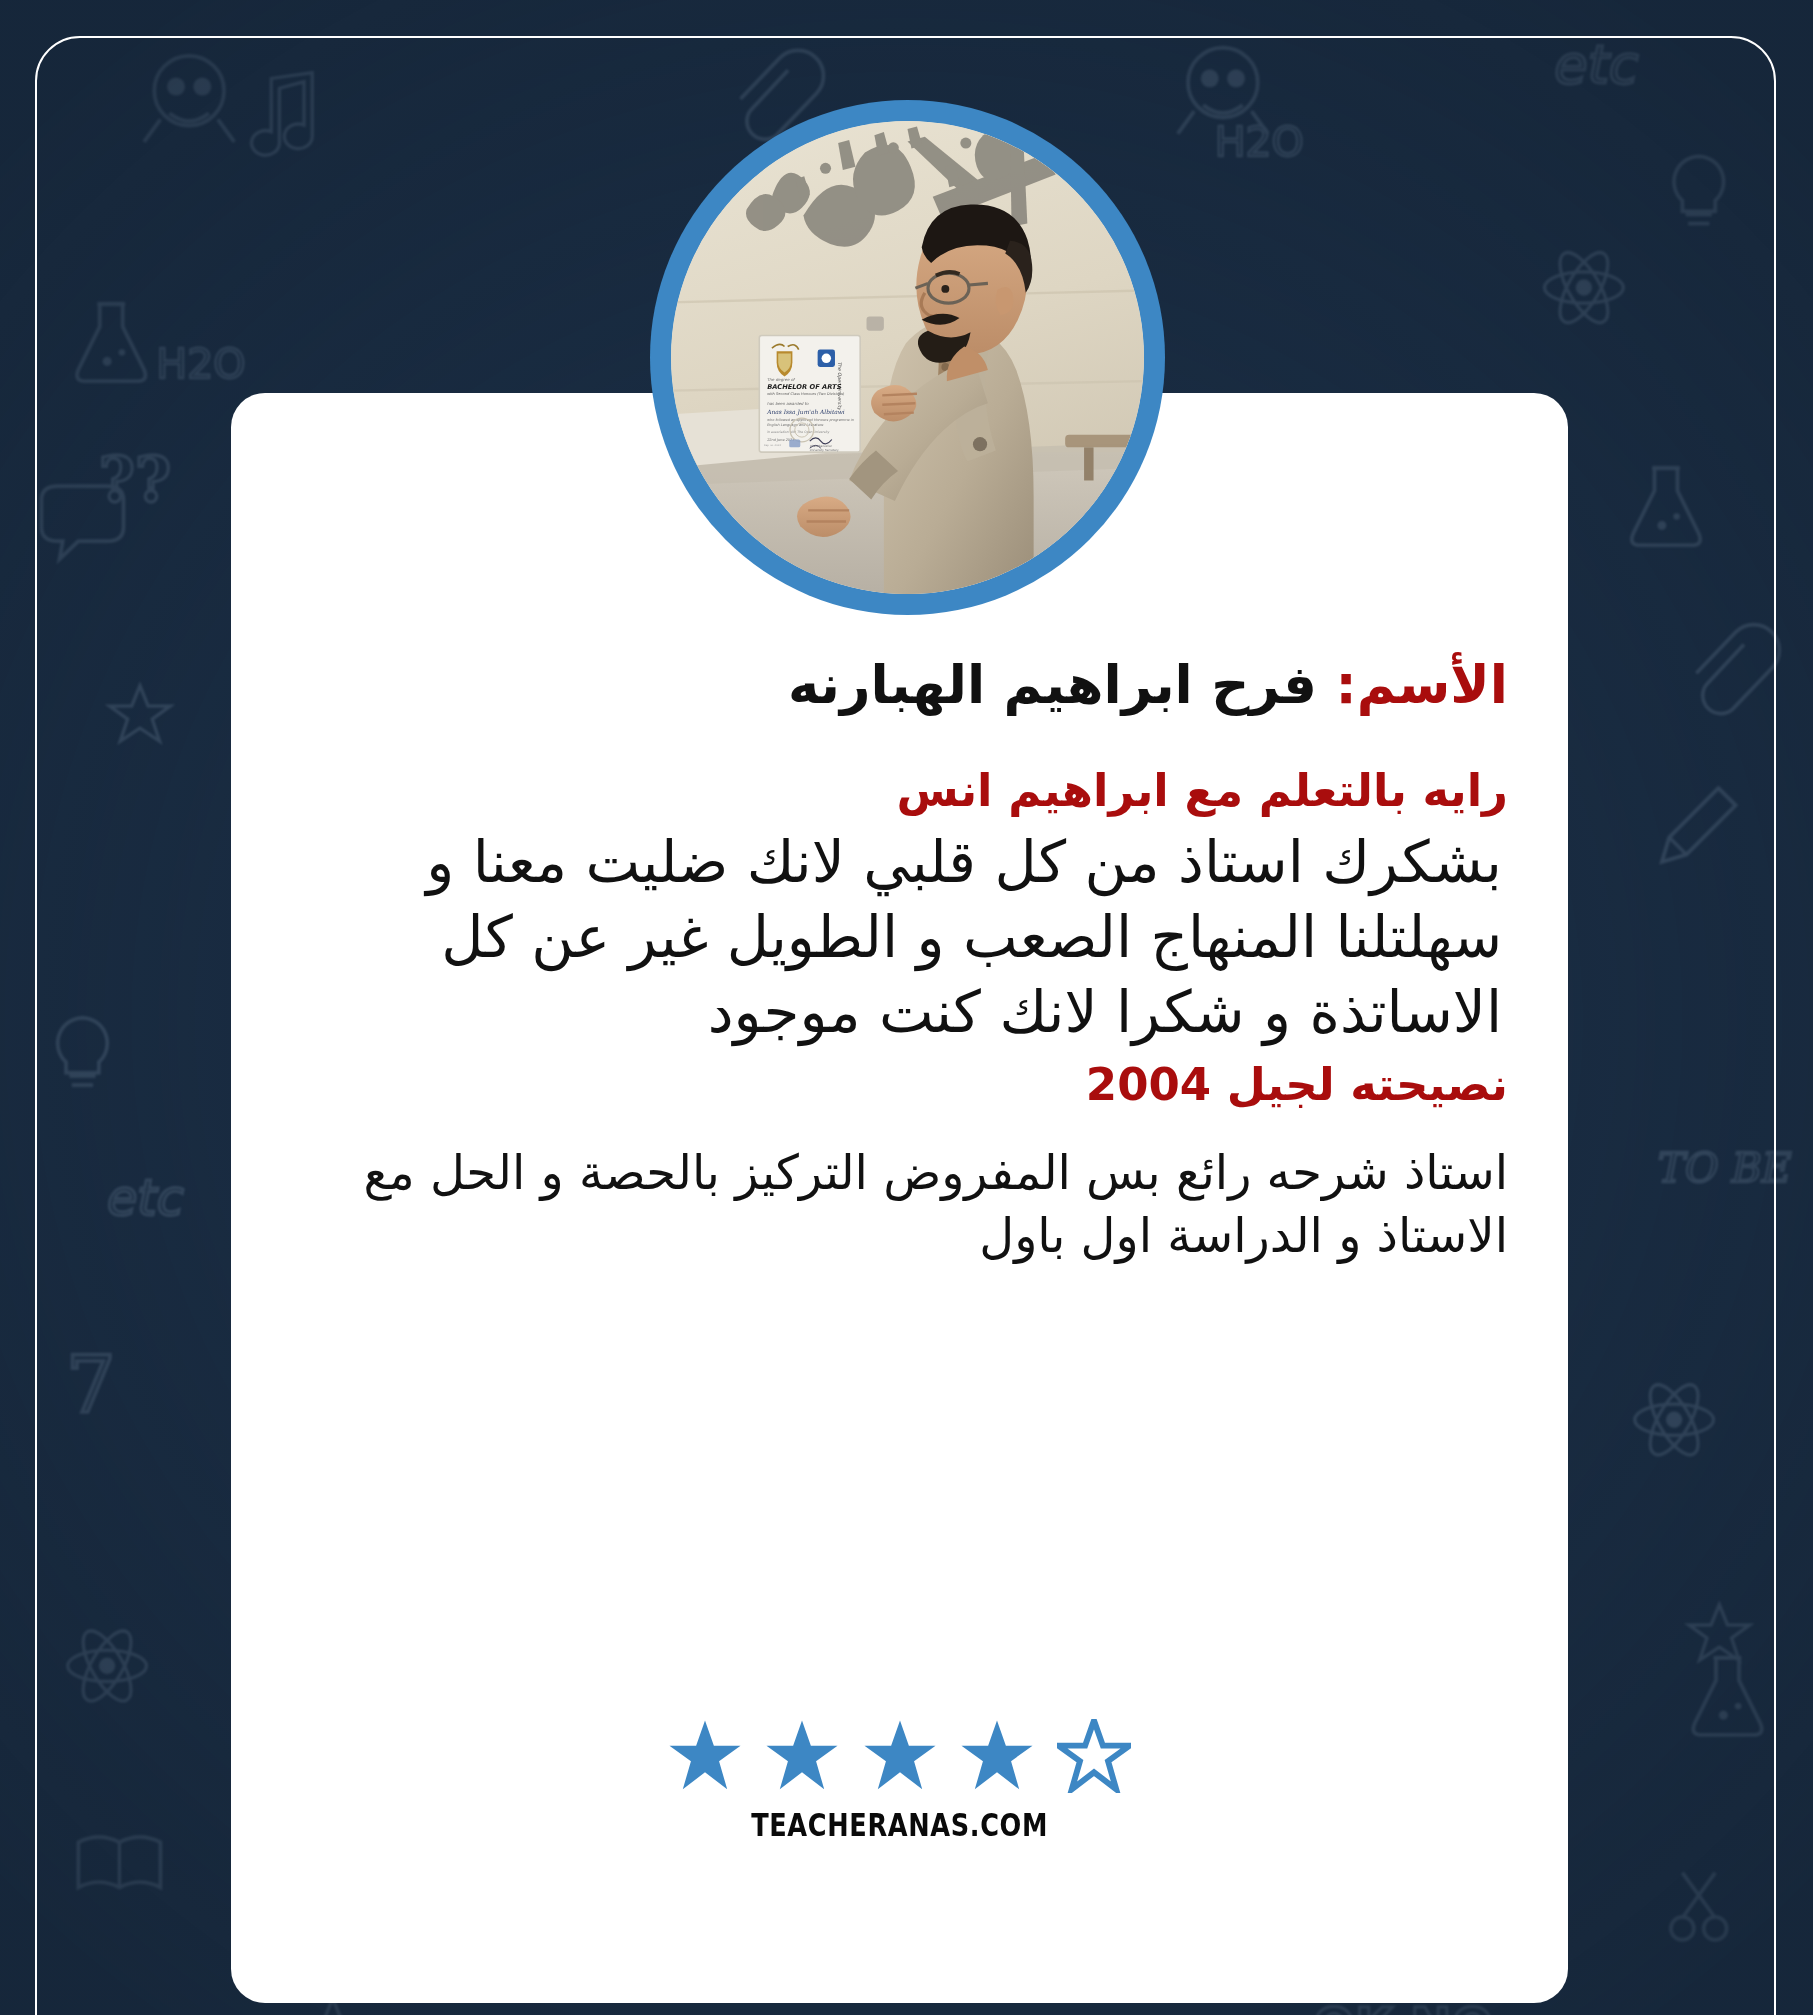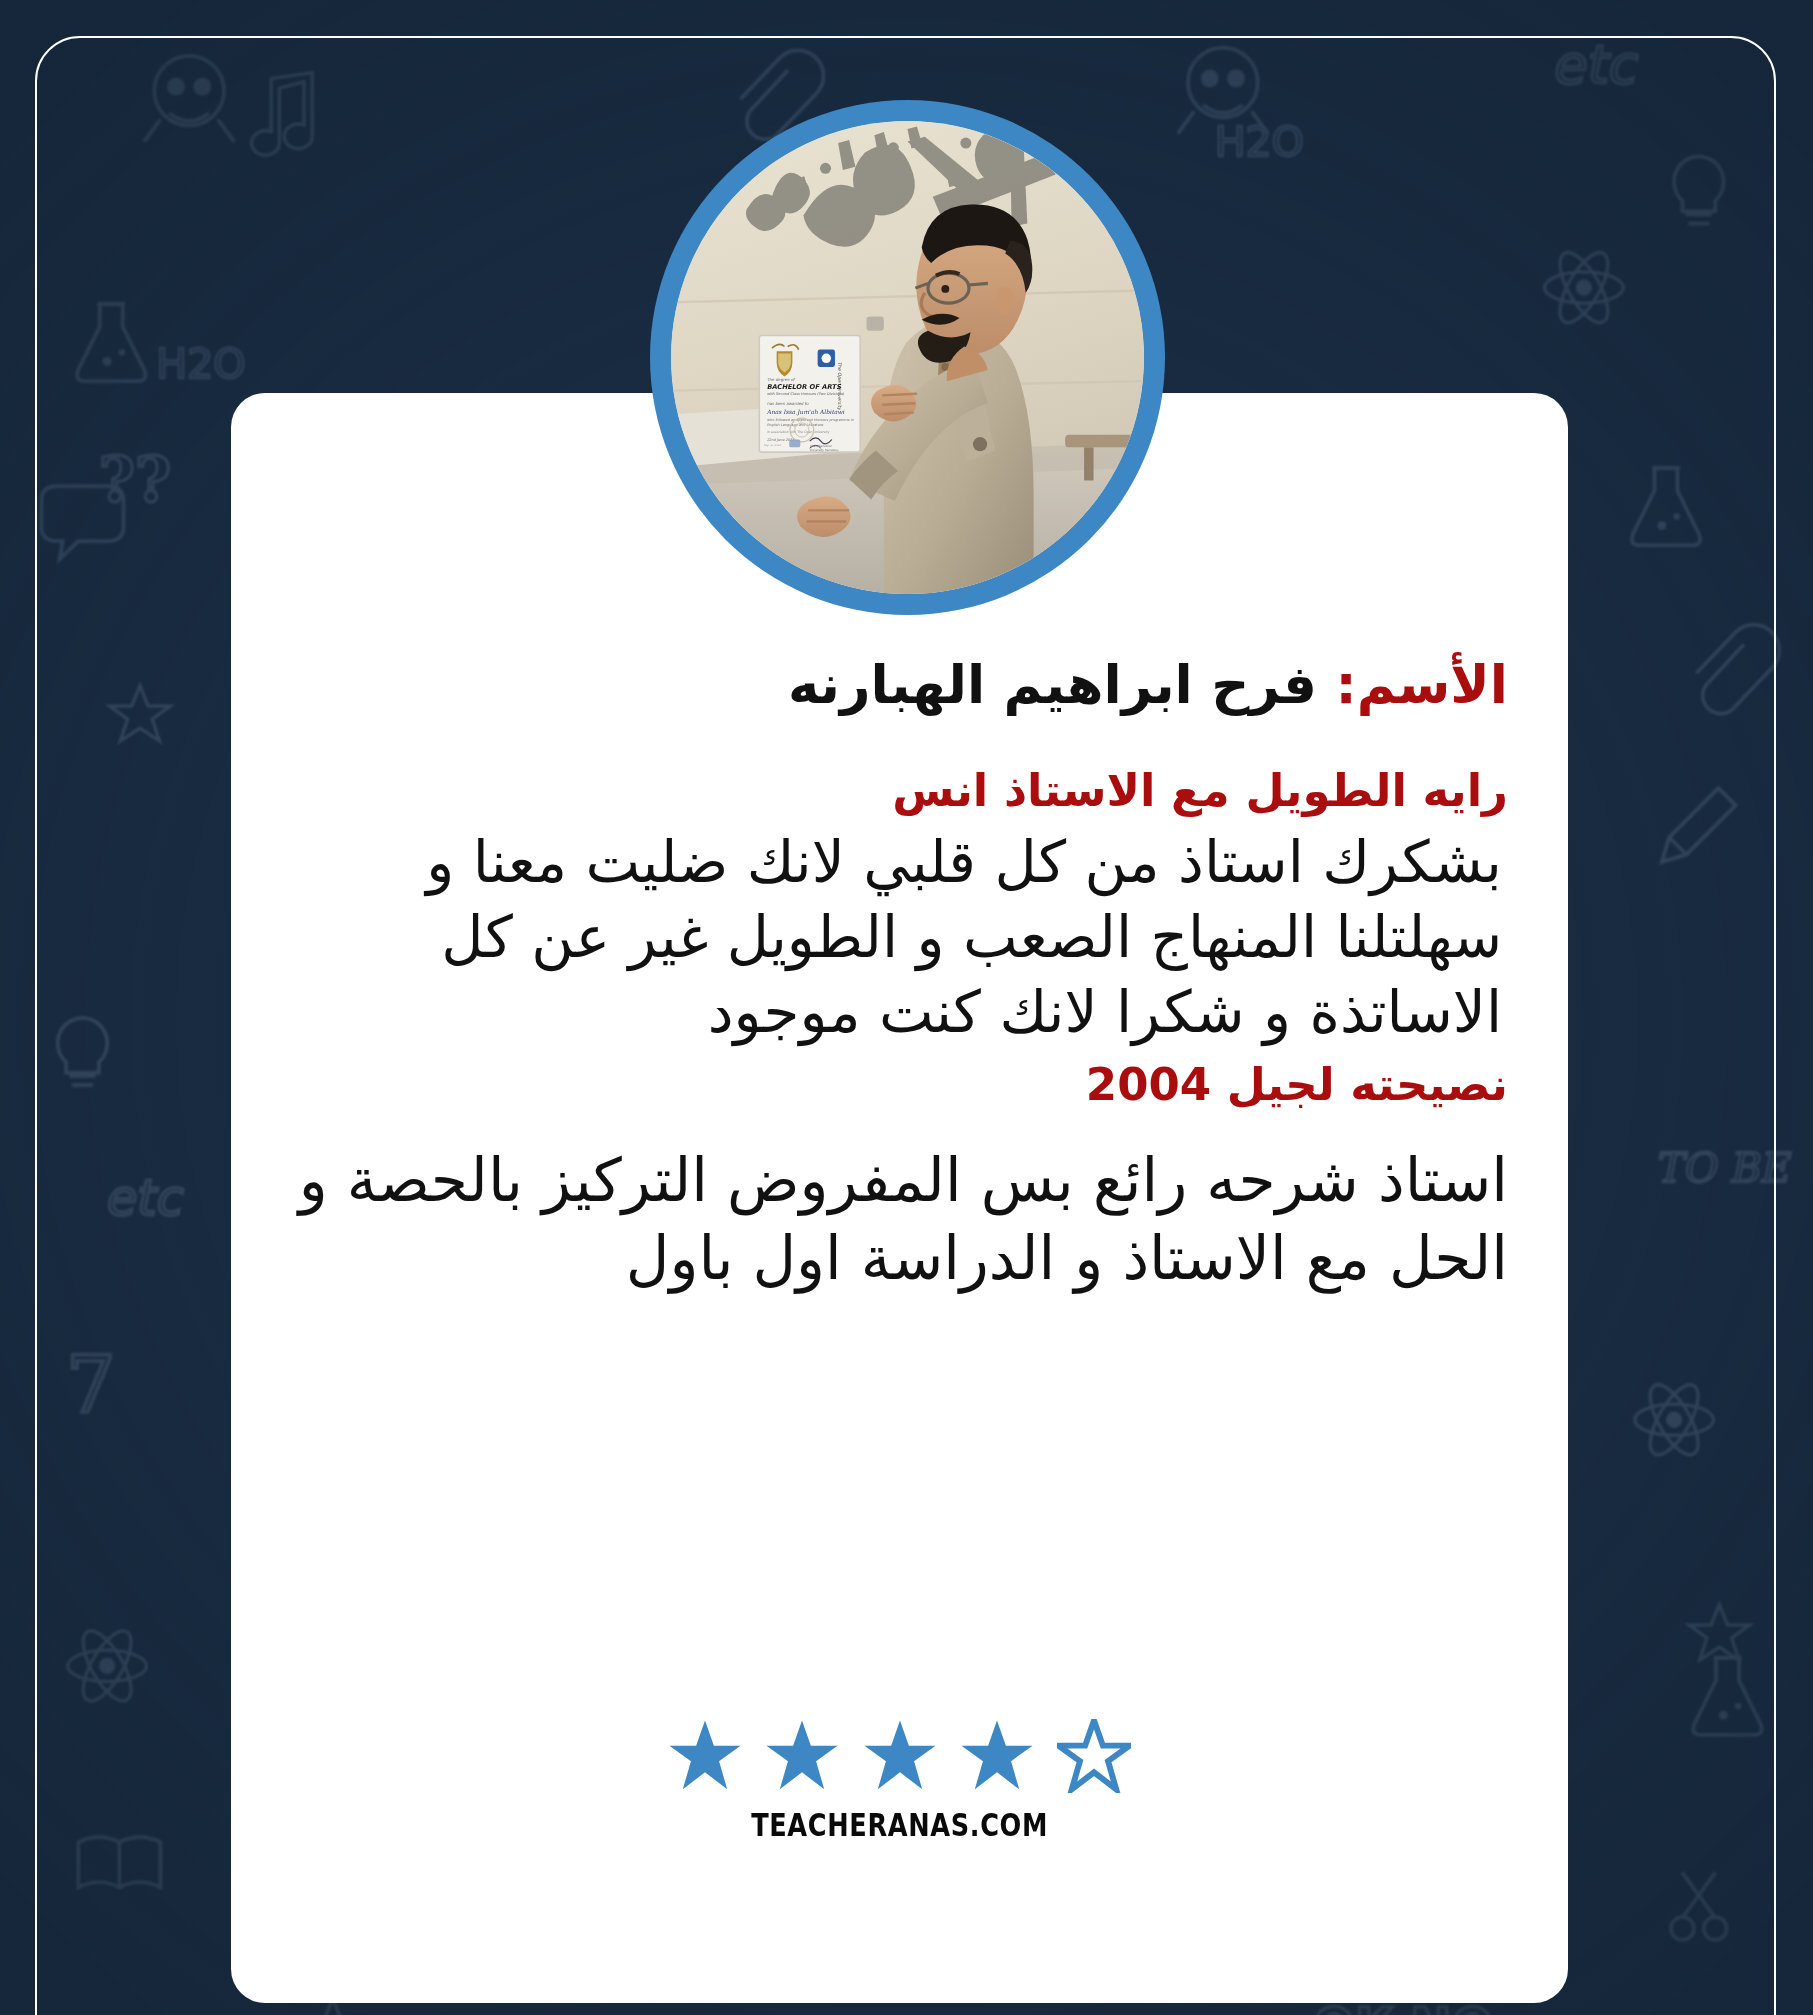--- a/index.html
+++ b/index.html
@@ -105,21 +105,21 @@
   }
   .advice-line{
     font-size:45px;
     line-height:1.26;
     color:#a90d0d;
     font-weight:800;
     margin:0 0 28px 0;
     direction:rtl;
   }
   .closing-body{
-    font-size:60px;
+    font-size:48px;
     line-height:1.30;
     color:#111111;
     font-weight:500;
     margin:0;
   }
 
   
   .stars{
     position:absolute;
     left:0;right:0;top:1326px;
@@ -274,21 +274,21 @@
 
 <div class="card">
 
   <div class="content">
 
     <p class="name-line">
       <span class="name-label">الأسم:</span>
       <span class="name-value">فرح ابراهيم الهبارنه</span>
     </p>
 
-    <p class="review-heading">رايه الطويل مع الاستاذ انس</p>
+    <p class="review-heading">رايه بالتعلم مع ابراهيم انس</p>
     <p class="review-body">بشكرك استاذ من كل قلبي لانك ضليت معنا و سهلتلنا المنهاج الصعب و الطويل غير عن كل الاساتذة و شكرا لانك كنت موجود</p>
 
     <p class="advice-line">نصيحته لجيل 2004</p>
 
     <p class="closing-body">استاذ شرحه رائع بس المفروض التركيز بالحصة و الحل مع الاستاذ و الدراسة اول باول</p>
   </div>
 
   <div class="stars">
     <svg class="star" viewBox="0 0 100 100">
       <path d="M50 2 L62 36 L98 36 L69 57 L80 95 L50 72 L20 95 L31 57 L2 36 L38 36 Z" fill="#3d87c4"></path>

